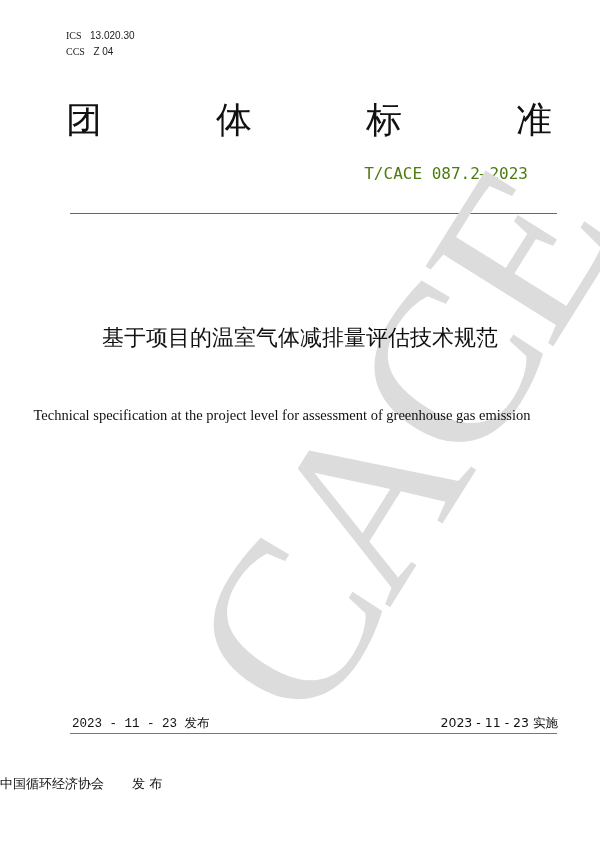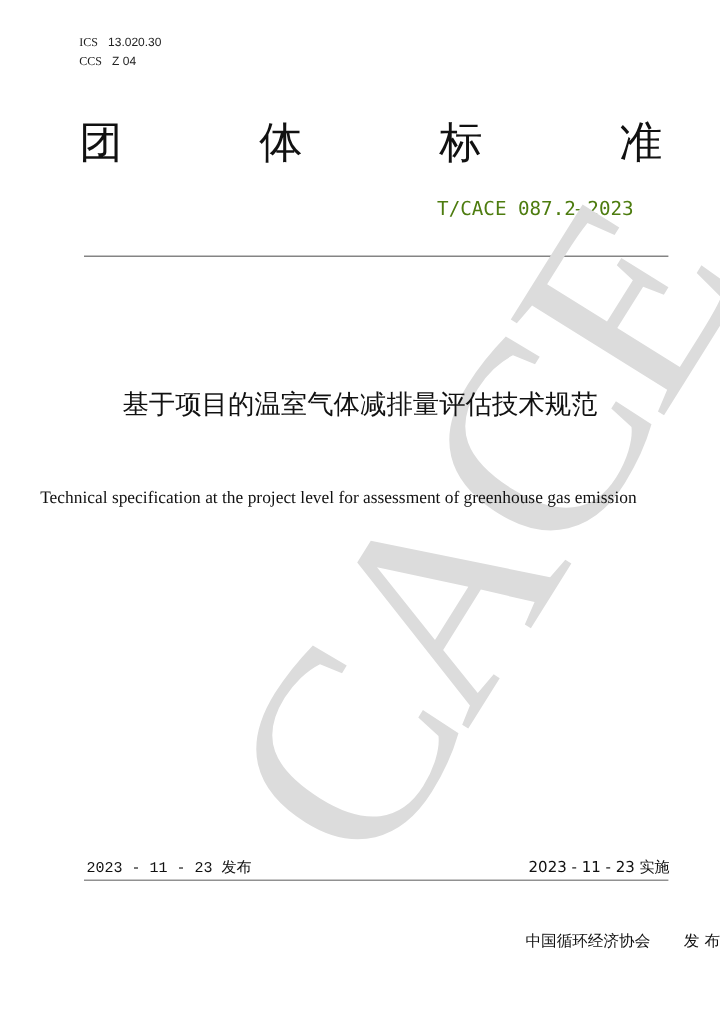--- a/index.html
+++ b/index.html
@@ -15,21 +15,21 @@
     .std-number { right: 72px; top: 164px; font-family: "DejaVu Sans Mono", monospace; font-size: 16px; color: #4d7c0f; }
     .rule-top { left: 70px; top: 213px; width: 487px; height: 1px; background: #666; }
     .watermark { left: 110px; top: 330px; font-family: "Liberation Serif", serif; font-size: 230px; color: #dcdcdc;
       transform: rotate(-58deg); transform-origin: 50% 50%; letter-spacing: -8px; line-height: 1; z-index: 0; white-space: nowrap; }
     .zh-title { left: 0; top: 322px; width: 600px; text-align: center; font-size: 22px; line-height: 32px; color: #111; z-index: 1; }
     .en-title { left: 0; top: 406px; width: 564px; text-align: center; font-family: "Liberation Serif", serif;
       font-size: 14.5px; line-height: 18px; color: #111; z-index: 1; }
     .date-left { left: 72px; top: 715px; font-size: 12.5px; color: #111; font-family: Liberation Mono, monospace; }
     .date-right { right: 42px; top: 715px; font-size: 12.5px; color: #111; text-align: center; }
     .rule-bottom { left: 70px; top: 733px; width: 487px; height: 1px; background: #777; }
-    .publisher { left: 0; top: 775px; width: 600px; text-align: right; font-size: 13px; color: #111; }
+    .publisher { left: 0; top: 775px; width: 600px; text-align: left; font-size: 13px; color: #111; }
     .publisher .gap { display: inline-block; width: 28px; }
   </style>
 </head>
 <body>
 
 <div class="abs codes">
   <div class="row">
     <span>ICS</span>
     <span class="v">13.020.30</span>
   </div>

